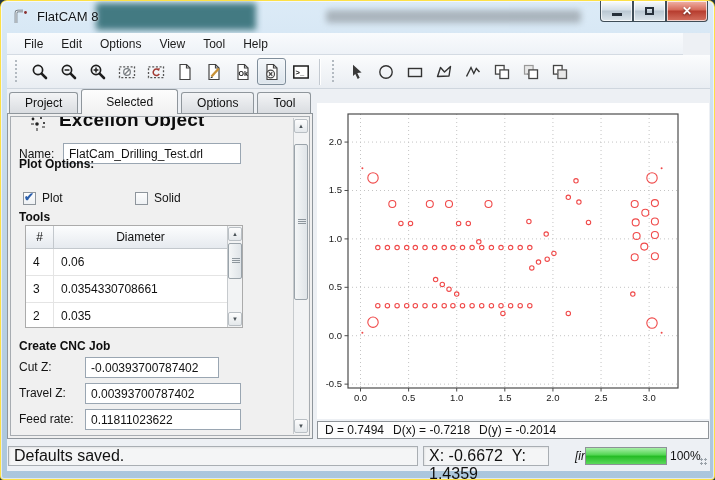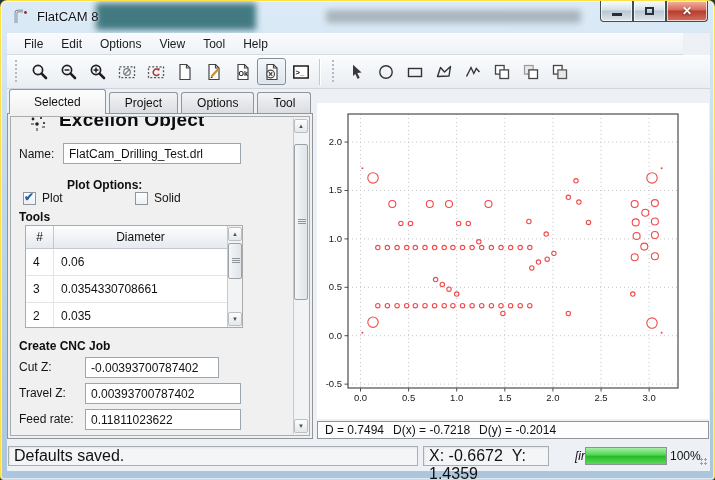--- a/index.html
+++ b/index.html
@@ -224,43 +224,43 @@
           <div class="tbtn">
             <svg width="18" height="18" viewBox="0 0 18 18">
               <rect x="2.5" y="2.5" width="8.6" height="8.6" fill="#fff" stroke="#444" stroke-width="1.3"></rect>
        <rect x="6.9" y="6.9" width="8.6" height="8.6" fill="#e8e8e8" stroke="#555" stroke-width="1.3"></rect>
        <path d="M5.2,11 l2.3,0 l-0.9,-2.3 z" fill="#777"></path>
             </svg>
           </div>
         </div>
 
     <div class="tabstrip" id="tabstrip">
+          <div class="tab">Project</div>
           <div class="tab active">Selected</div>
-          <div class="tab">Project</div>
           <div class="tab">Options</div>
           <div class="tab">Tool</div>
         </div>
 
     <div class="panel">
       <div class="scrollarea">
         <svg class="drill-ico" viewBox="0 0 20 18">
           <circle cx="4" cy="4" r="1.4" fill="#222"></circle>
               <circle cx="12" cy="3" r="1.1" fill="#222"></circle>
           <circle cx="8" cy="9" r="1.8" fill="#222"></circle>
               <circle cx="15" cy="8" r="1.1" fill="#222"></circle>
           <path d="M2,9 h3 M8,13 v3 M13,12 h3" stroke="#222" stroke-width="1"></path>
         </svg>
         <div class="p-headclip">
           <span>Excellon Object</span>
         </div>
 
         <span class="flabel" style="left:8px; top:30px;">Name:</span>
         <input class="tinput" style="left: 52px; top: 26px; width: 178px;" value="FlatCam_Drilling_Test.drl">
 
-        <span class="fbold" style="left:8px; top:61px;margin-left:48px;">Plot Options:</span>
+        <span class="fbold" style="left:8px; top:40px;">Plot Options:</span>
 
         <div id="checkboxes">
               <div class="cbrow" style="left: 12px; top: 74px;">
                 <span class="cbox">
                   <span class="tick">✔</span>
                 </span>
     <span class="cblabel">Plot</span>
               </div>
               <div class="cbrow" style="left: 124px; top: 74px;">
                 <span class="cbox"></span>

